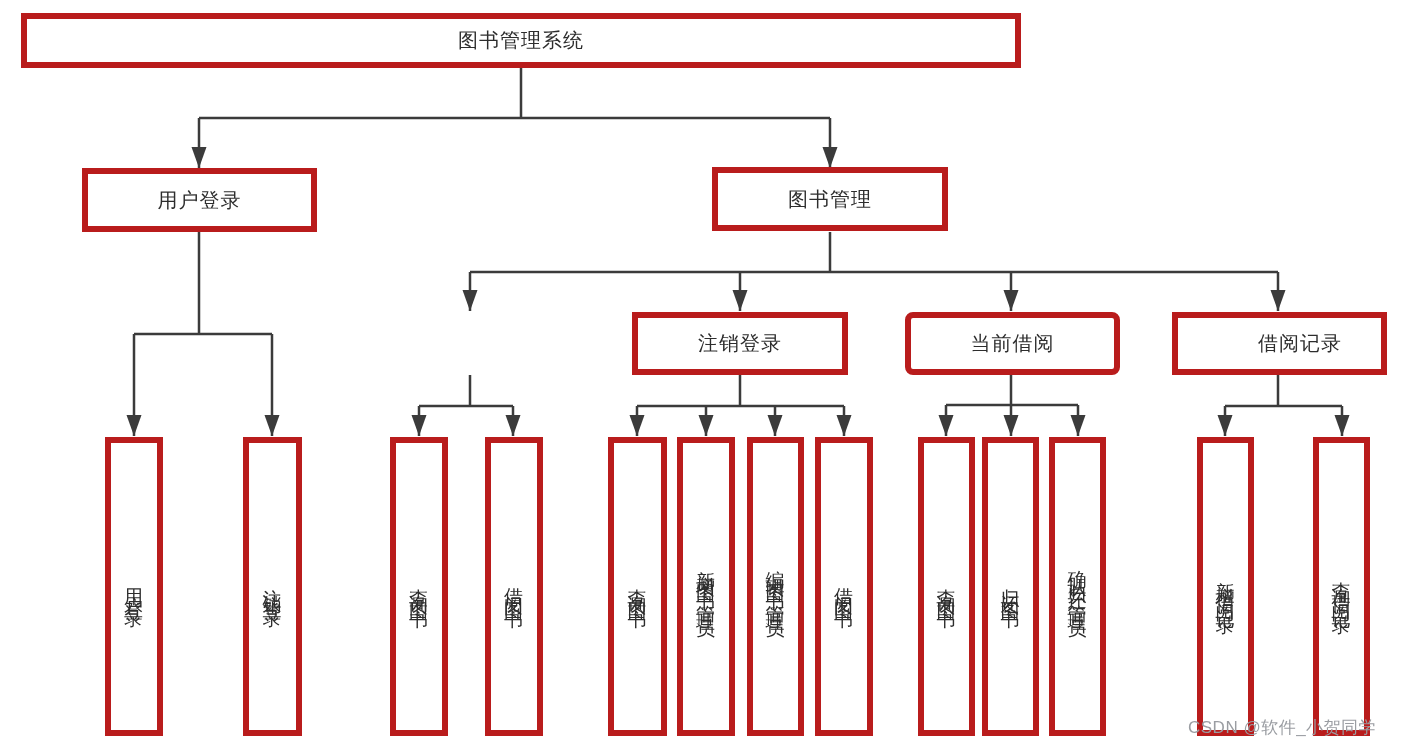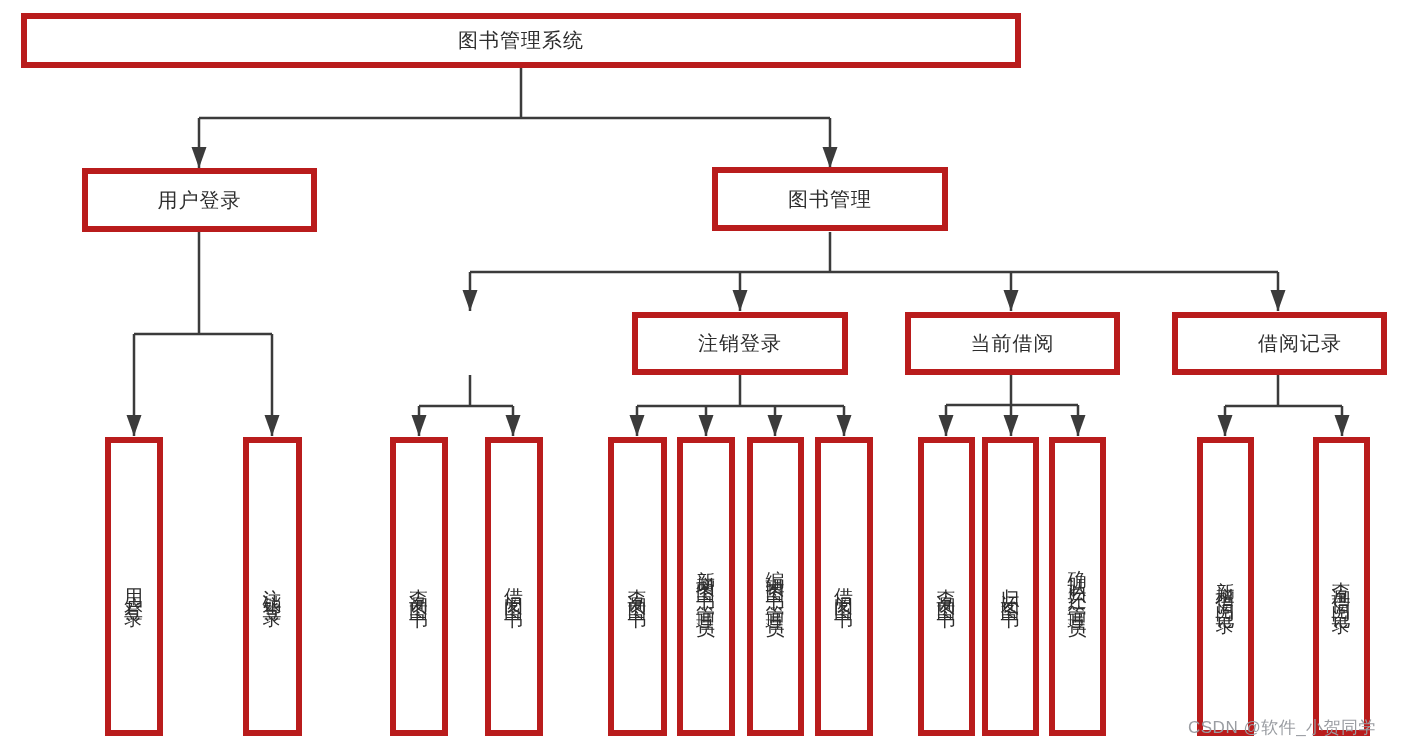--- a/index.html
+++ b/index.html
@@ -20,21 +20,21 @@
     font-size:19px;line-height:1;letter-spacing:7px;color:#2d2d2d;
   }
   
   .b-root{left:21px;top:13px;width:1000px;height:55px;}
   
   .b-login{left:82px;top:168px;width:235px;height:64px;}
   .b-mgmt{left:712px;top:167px;width:236px;height:64px;}
   
   .b-g0{left:363px;top:312px;width:215px;height:63px;}
   .b-g1{left:632px;top:312px;width:216px;height:63px;}
-  .b-g2{left:905px;top:312px;width:215px;height:63px;}
+  .b-g2{left:905px;top:312px;width:215px;height:63px;border-radius:8px;}
   .b-g3{left:1172px;top:312px;width:215px;height:63px;padding-left:41px;}
   
   .b-u1{left:105px;top:437px;width:58px;height:299px;}
   .b-u2{left:243px;top:437px;width:59px;height:299px;}
   .b-n1{left:390px;top:437px;width:58px;height:299px;}
   .b-n2{left:485px;top:437px;width:58px;height:299px;}
   .b-b1{left:608px;top:437px;width:59px;height:299px;}
   .b-b2{left:677px;top:437px;width:58px;height:299px;}
   .b-b3{left:747px;top:437px;width:57px;height:299px;}
   .b-b4{left:815px;top:437px;width:58px;height:299px;}

